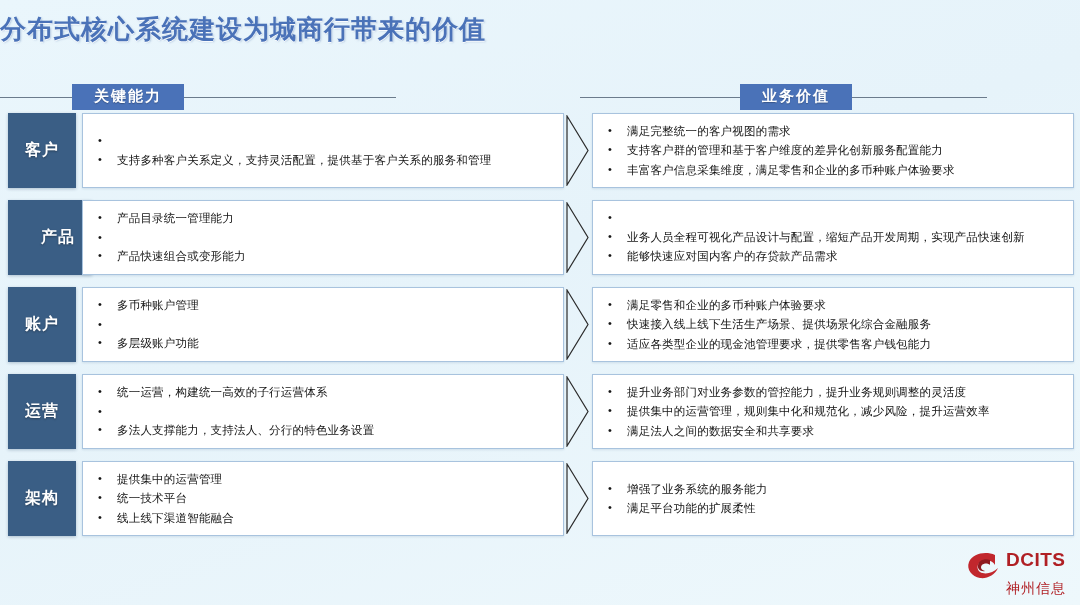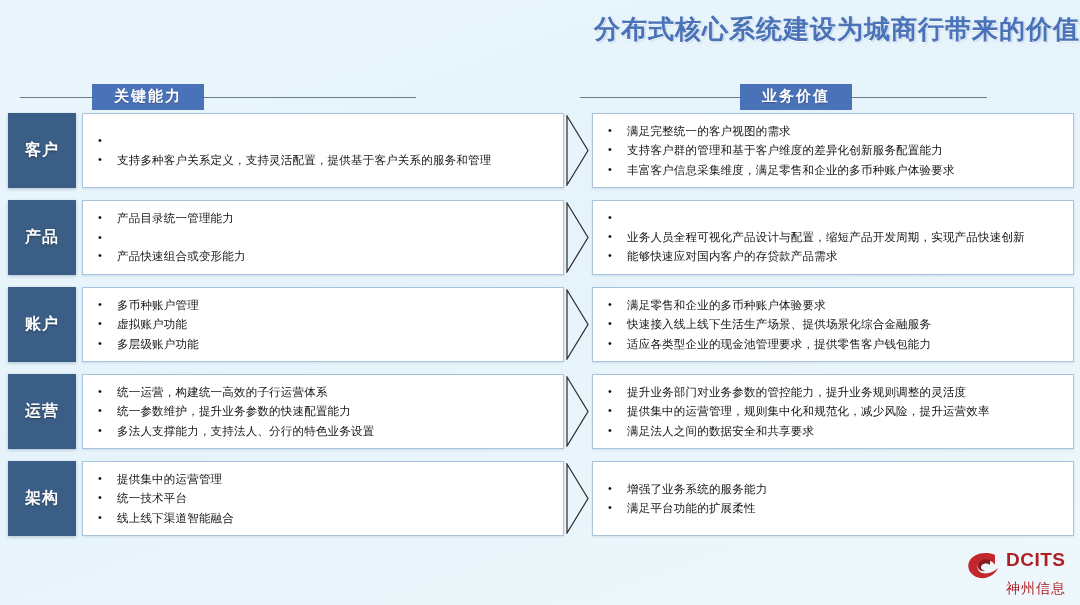--- a/index.html
+++ b/index.html
@@ -20,21 +20,21 @@
     background: linear-gradient(160deg, #eaf6fc 0%, #e6f3fa 45%, #eef8fc 100%);
     overflow: hidden;
   }
 
   
   .title-bar {
     position: absolute;
     left: 0;
     top: 12px;
     width: 1080px;
-    text-align: right;
+    text-align: left;
   }
   .title-text {
     display: inline-block;
     font-size: 26px;
     font-weight: bold;
     letter-spacing: 1px;
     color: #4a72b8;
     text-shadow: 0 1px 0 rgba(255,255,255,0.9),
                  1px 1px 2px rgba(70,110,170,0.35);
   }
@@ -46,21 +46,21 @@
     left: 0;
     width: 1080px;
     height: 26px;
   }
   .col-head {
     position: absolute;
     display: flex;
     align-items: center;
     height: 26px;
   }
-  .col-head.left  { left: 20px;  width: 556px; }
+  .col-head.left  { left: 0;  width: 556px; }
   .col-head.right { left: 580px; width: 494px; }
 
   .hline {
     flex: 1 1 auto;
     height: 1px;
     background: #6b7b8c;
   }
   .tab-chip {
     flex: 0 0 auto;
     background: #4a72b8;
@@ -237,21 +237,21 @@
             <span class="dot">•</span>
             <span class="txt">支持客户群的管理和基于客户维度的差异化创新服务配置能力</span>
           </div>
           <div class="bullet">
             <span class="dot">•</span>
             <span class="txt">丰富客户信息采集维度，满足零售和企业的多币种账户体验要求</span>
           </div>
         </div>
       </div>
       <div class="row">
-        <div class="row-label" style="background: rgb(58, 94, 133);">产品</div>
+        <div class="row-label" style="background: rgb(58, 94, 133); padding-left: 16px;">产品</div>
         <div class="panel left">
           <div class="bullet">
             <span class="dot">•</span>
             <span class="txt">产品目录统一管理能力</span>
           </div>
           <div class="bullet">
             <span class="dot">•</span>
           </div>
           <div class="bullet">
             <span class="dot">•</span>
@@ -279,21 +279,20 @@
       </div>
       <div class="row">
         <div class="row-label" style="background: rgb(58, 94, 133);">账户</div>
         <div class="panel left">
           <div class="bullet">
             <span class="dot">•</span>
             <span class="txt">多币种账户管理</span>
           </div>
           <div class="bullet">
             <span class="dot">•</span>
-            <span class="txt">虚拟账户功能</span>
           </div>
           <div class="bullet">
             <span class="dot">•</span>
             <span class="txt">多层级账户功能</span>
           </div>
         </div>
         <div class="chev">
           <svg viewBox="0 0 24 71" width="24" height="71">
             <polygon points="1,1 22,35.5 1,70" fill="none" stroke="#2b2b2b" stroke-width="1.2"></polygon>
           </svg>
@@ -315,21 +314,20 @@
       </div>
       <div class="row">
         <div class="row-label" style="background: rgb(58, 94, 133); text-align: right;">运营</div>
         <div class="panel left">
           <div class="bullet">
             <span class="dot">•</span>
             <span class="txt">统一运营，构建统一高效的子行运营体系</span>
           </div>
           <div class="bullet">
             <span class="dot">•</span>
-            <span class="txt">统一参数维护，提升业务参数的快速配置能力</span>
           </div>
           <div class="bullet">
             <span class="dot">•</span>
             <span class="txt">多法人支撑能力，支持法人、分行的特色业务设置</span>
           </div>
         </div>
         <div class="chev">
           <svg viewBox="0 0 24 71" width="24" height="71">
             <polygon points="1,1 22,35.5 1,70" fill="none" stroke="#2b2b2b" stroke-width="1.2"></polygon>
           </svg>

